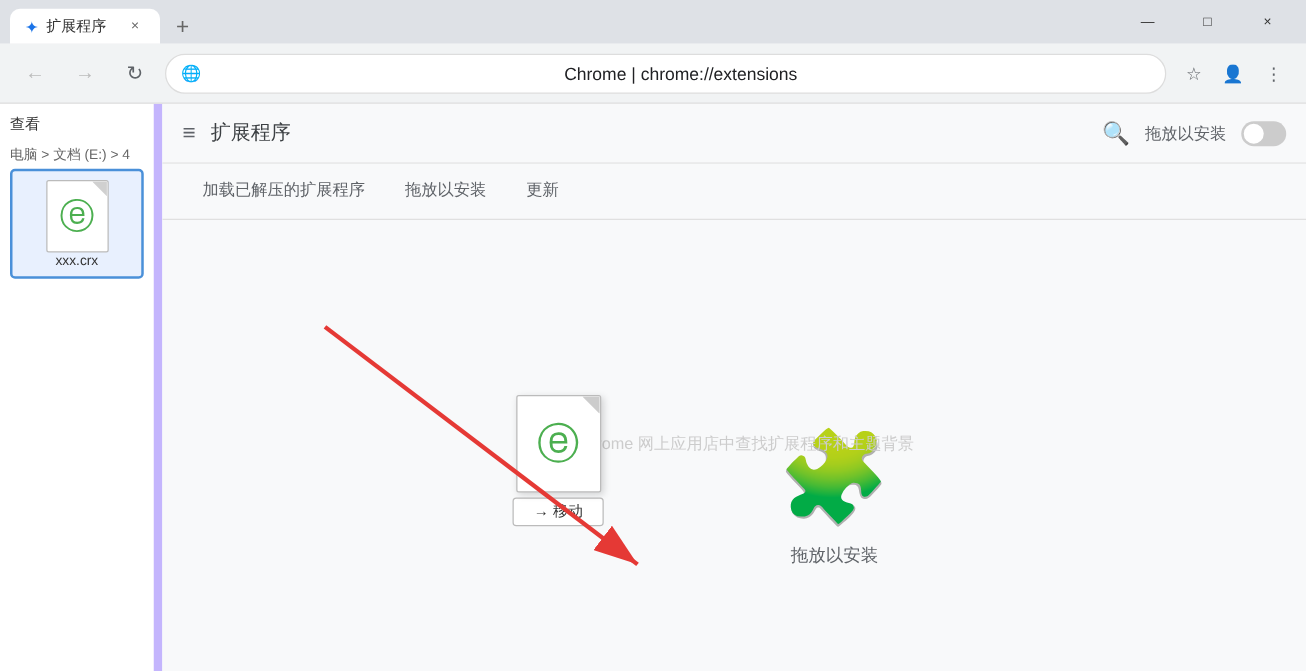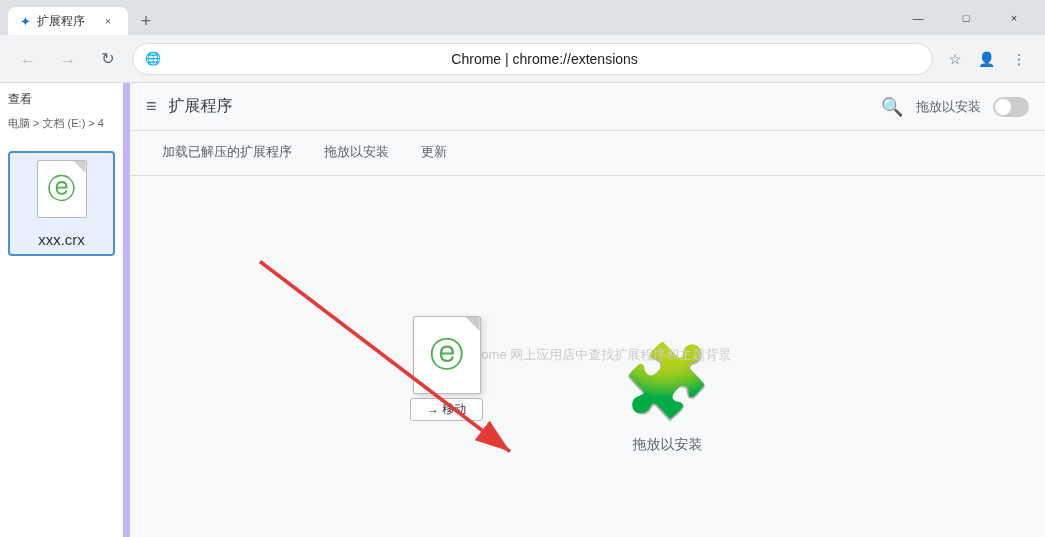--- a/index.html
+++ b/index.html
@@ -30,27 +30,27 @@
     .address-text .path { color: #202124; }
     .address-actions { display: flex; gap: 4px; }
     .addr-icon-btn { width: 28px; height: 28px; display: flex; align-items: center; justify-content: center; cursor: pointer; color: #5f6368; border-radius: 50%; font-size: 14px; }
 
     
     .main-layout { display: flex; flex: 1; overflow: hidden; }
 
     
     .left-panel { width: 130px; background: #fff; border-right: 7px solid #c4b5fd; display: flex; flex-direction: column; padding: 8px; }
     .panel-label { font-size: 12px; color: #333; margin-bottom: 8px; }
-    .breadcrumb { font-size: 11px; color: #666; margin-bottom: 20px; }
+    .breadcrumb { font-size: 11px; color: #666; margin-bottom: 4px; }
     .file-item { display: flex; flex-direction: column; align-items: center; padding: 6px; border: 2px solid #4a90d9; background: #e8f0fe; border-radius: 4px; cursor: pointer; }
     .file-icon { width: 60px; height: 60px; position: relative; display: flex; align-items: center; justify-content: center; }
     .file-icon-bg { width: 50px; height: 58px; background: #fff; border: 1px solid #bbb; border-radius: 2px; position: relative; display: flex; align-items: center; justify-content: center; }
     .file-icon-fold { position: absolute; top: 0; right: 0; width: 12px; height: 12px; background: #d0d0d0; clip-path: polygon(0 0, 100% 100%, 100% 0); }
     .file-icon-e { font-size: 28px; color: #4caf50; }
-    .file-name { font-size: 15px; color: #333; margin-top: 12px; }
+    .file-name { font-size: 11px; color: #333; margin-top: 0; }
 
     
     .extensions-page { flex: 1; background: #f8f9fa; display: flex; flex-direction: column; }
 
     
     .ext-header { background: #f8f9fa; height: 48px; display: flex; align-items: center; padding: 0 16px; gap: 12px; border-bottom: 1px solid #e0e0e0; }
     .hamburger { color: #5f6368; font-size: 18px; cursor: pointer; }
     .ext-title { font-size: 16px; color: #3c4043; font-weight: 500; margin-right: auto; }
     .search-icon-btn { color: #5f6368; font-size: 18px; cursor: pointer; }
     .dev-mode-label { font-size: 13px; color: #5f6368; }

